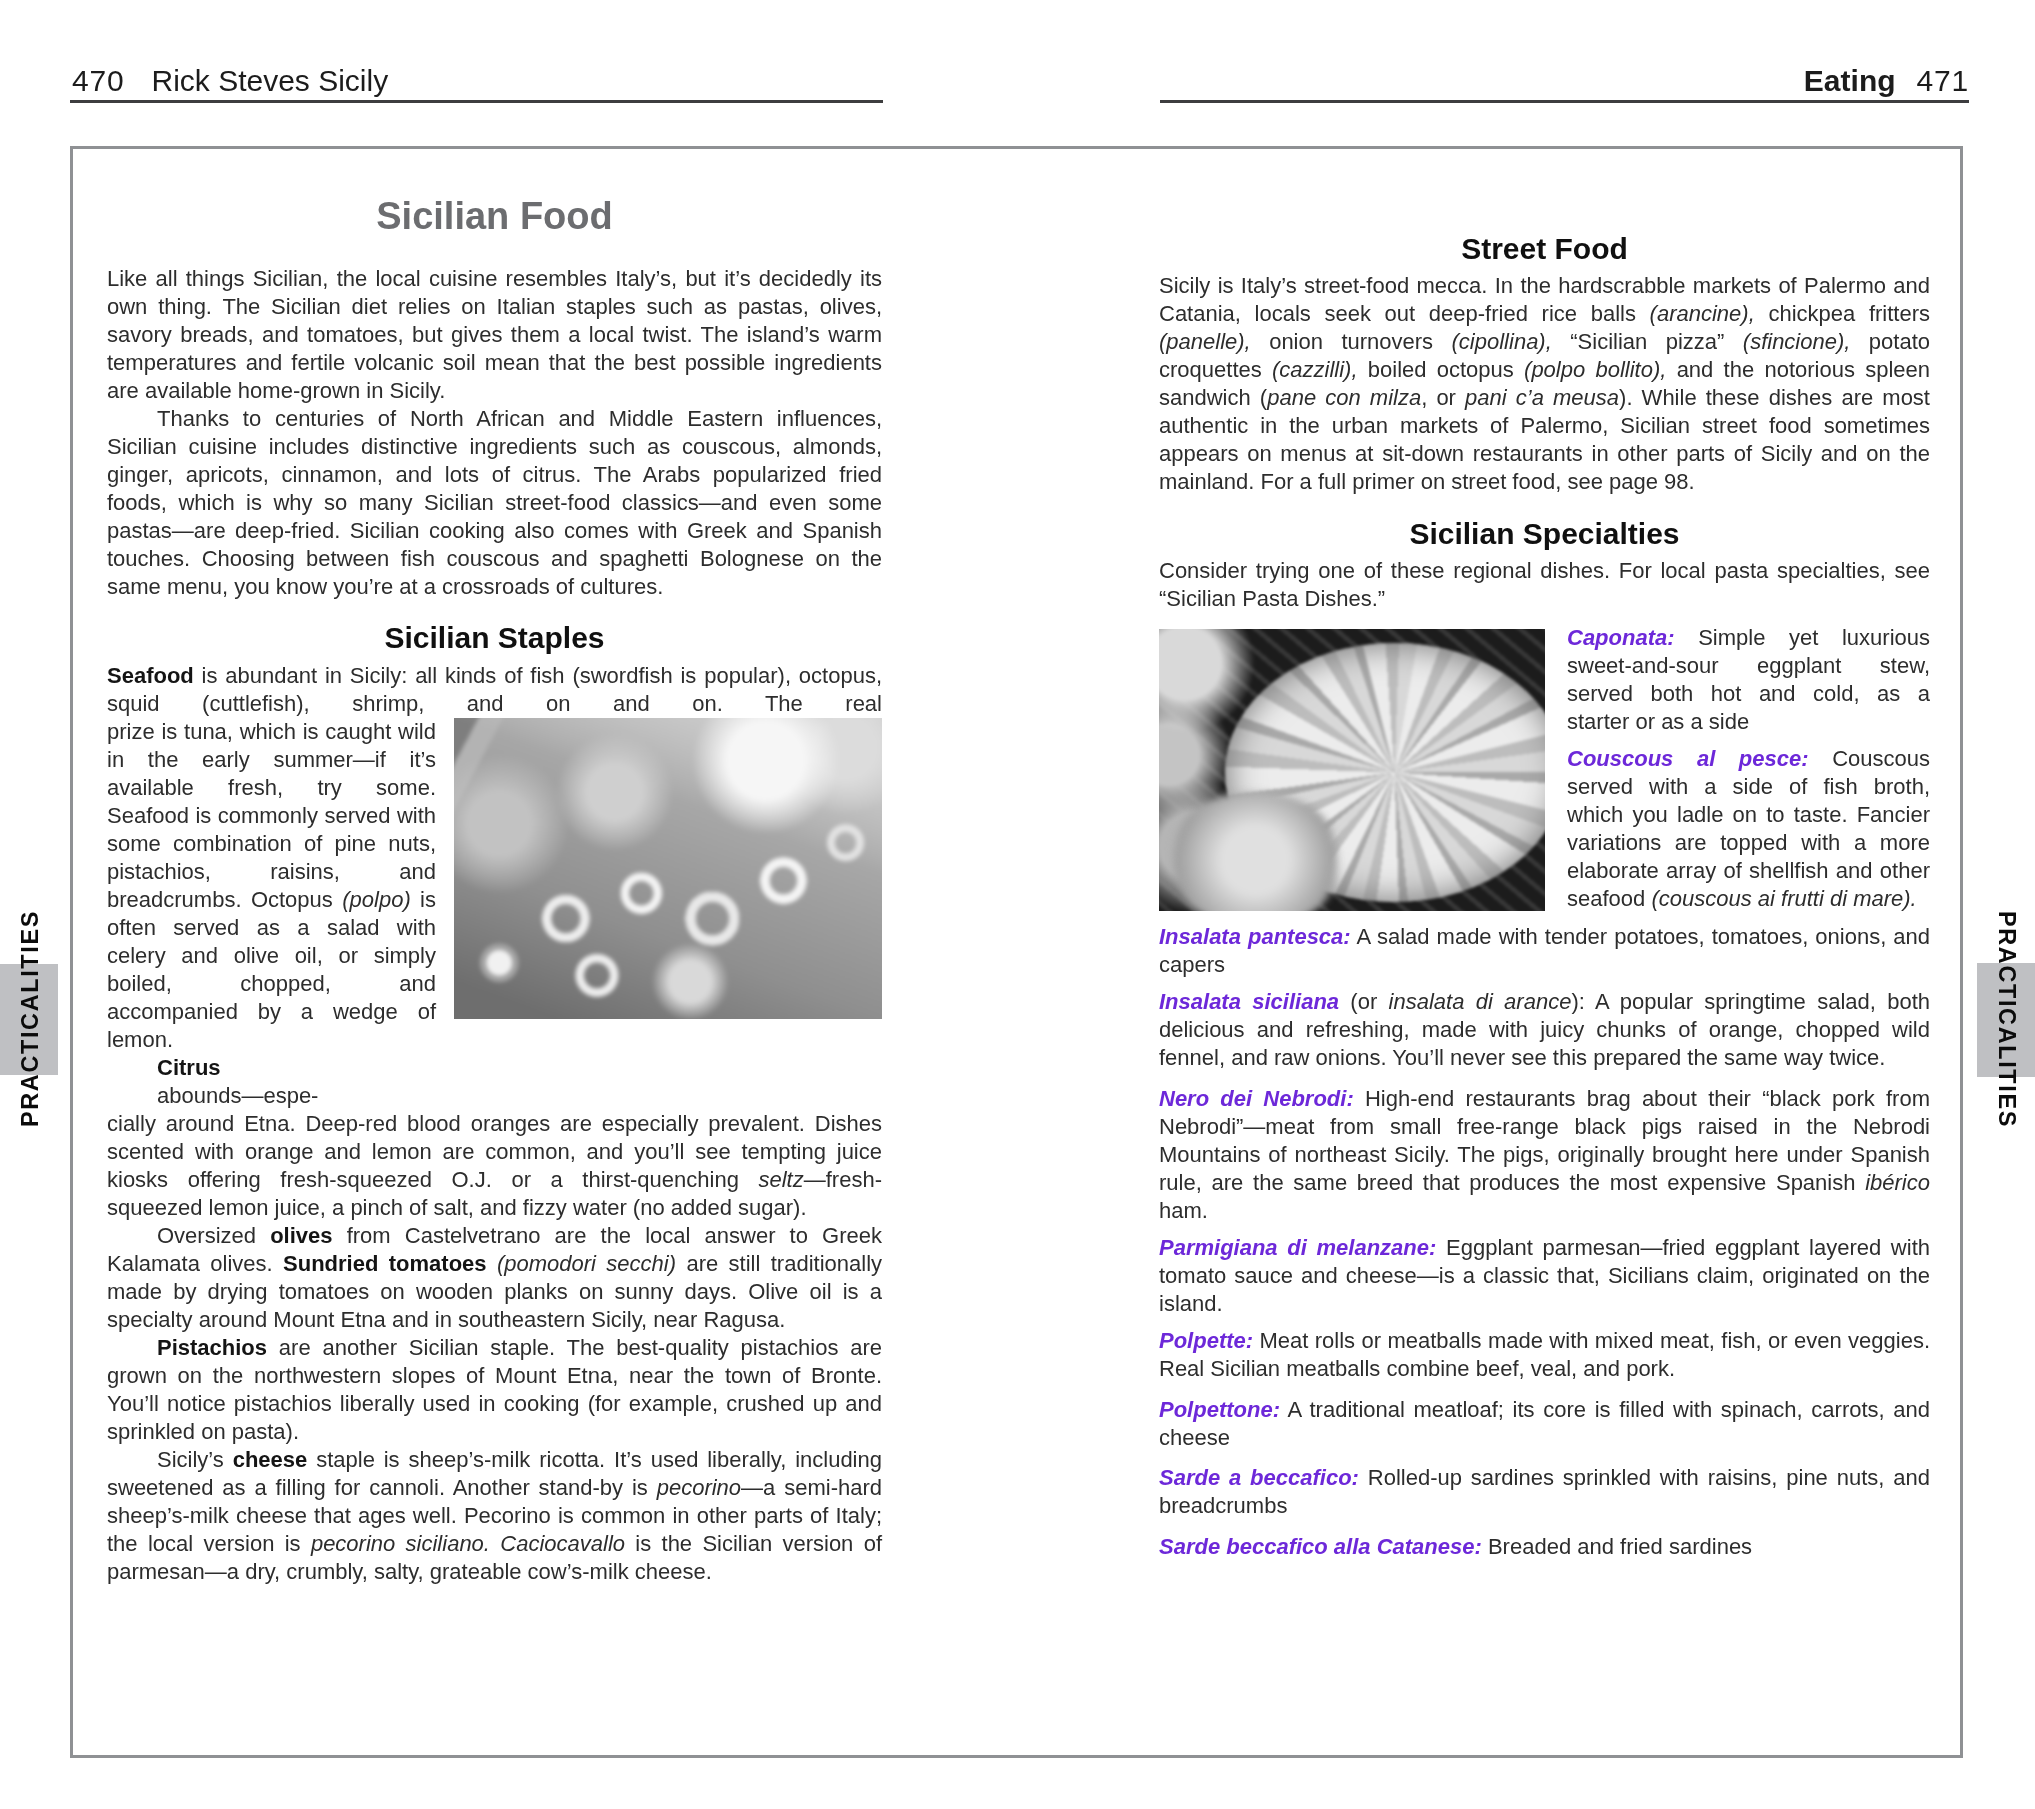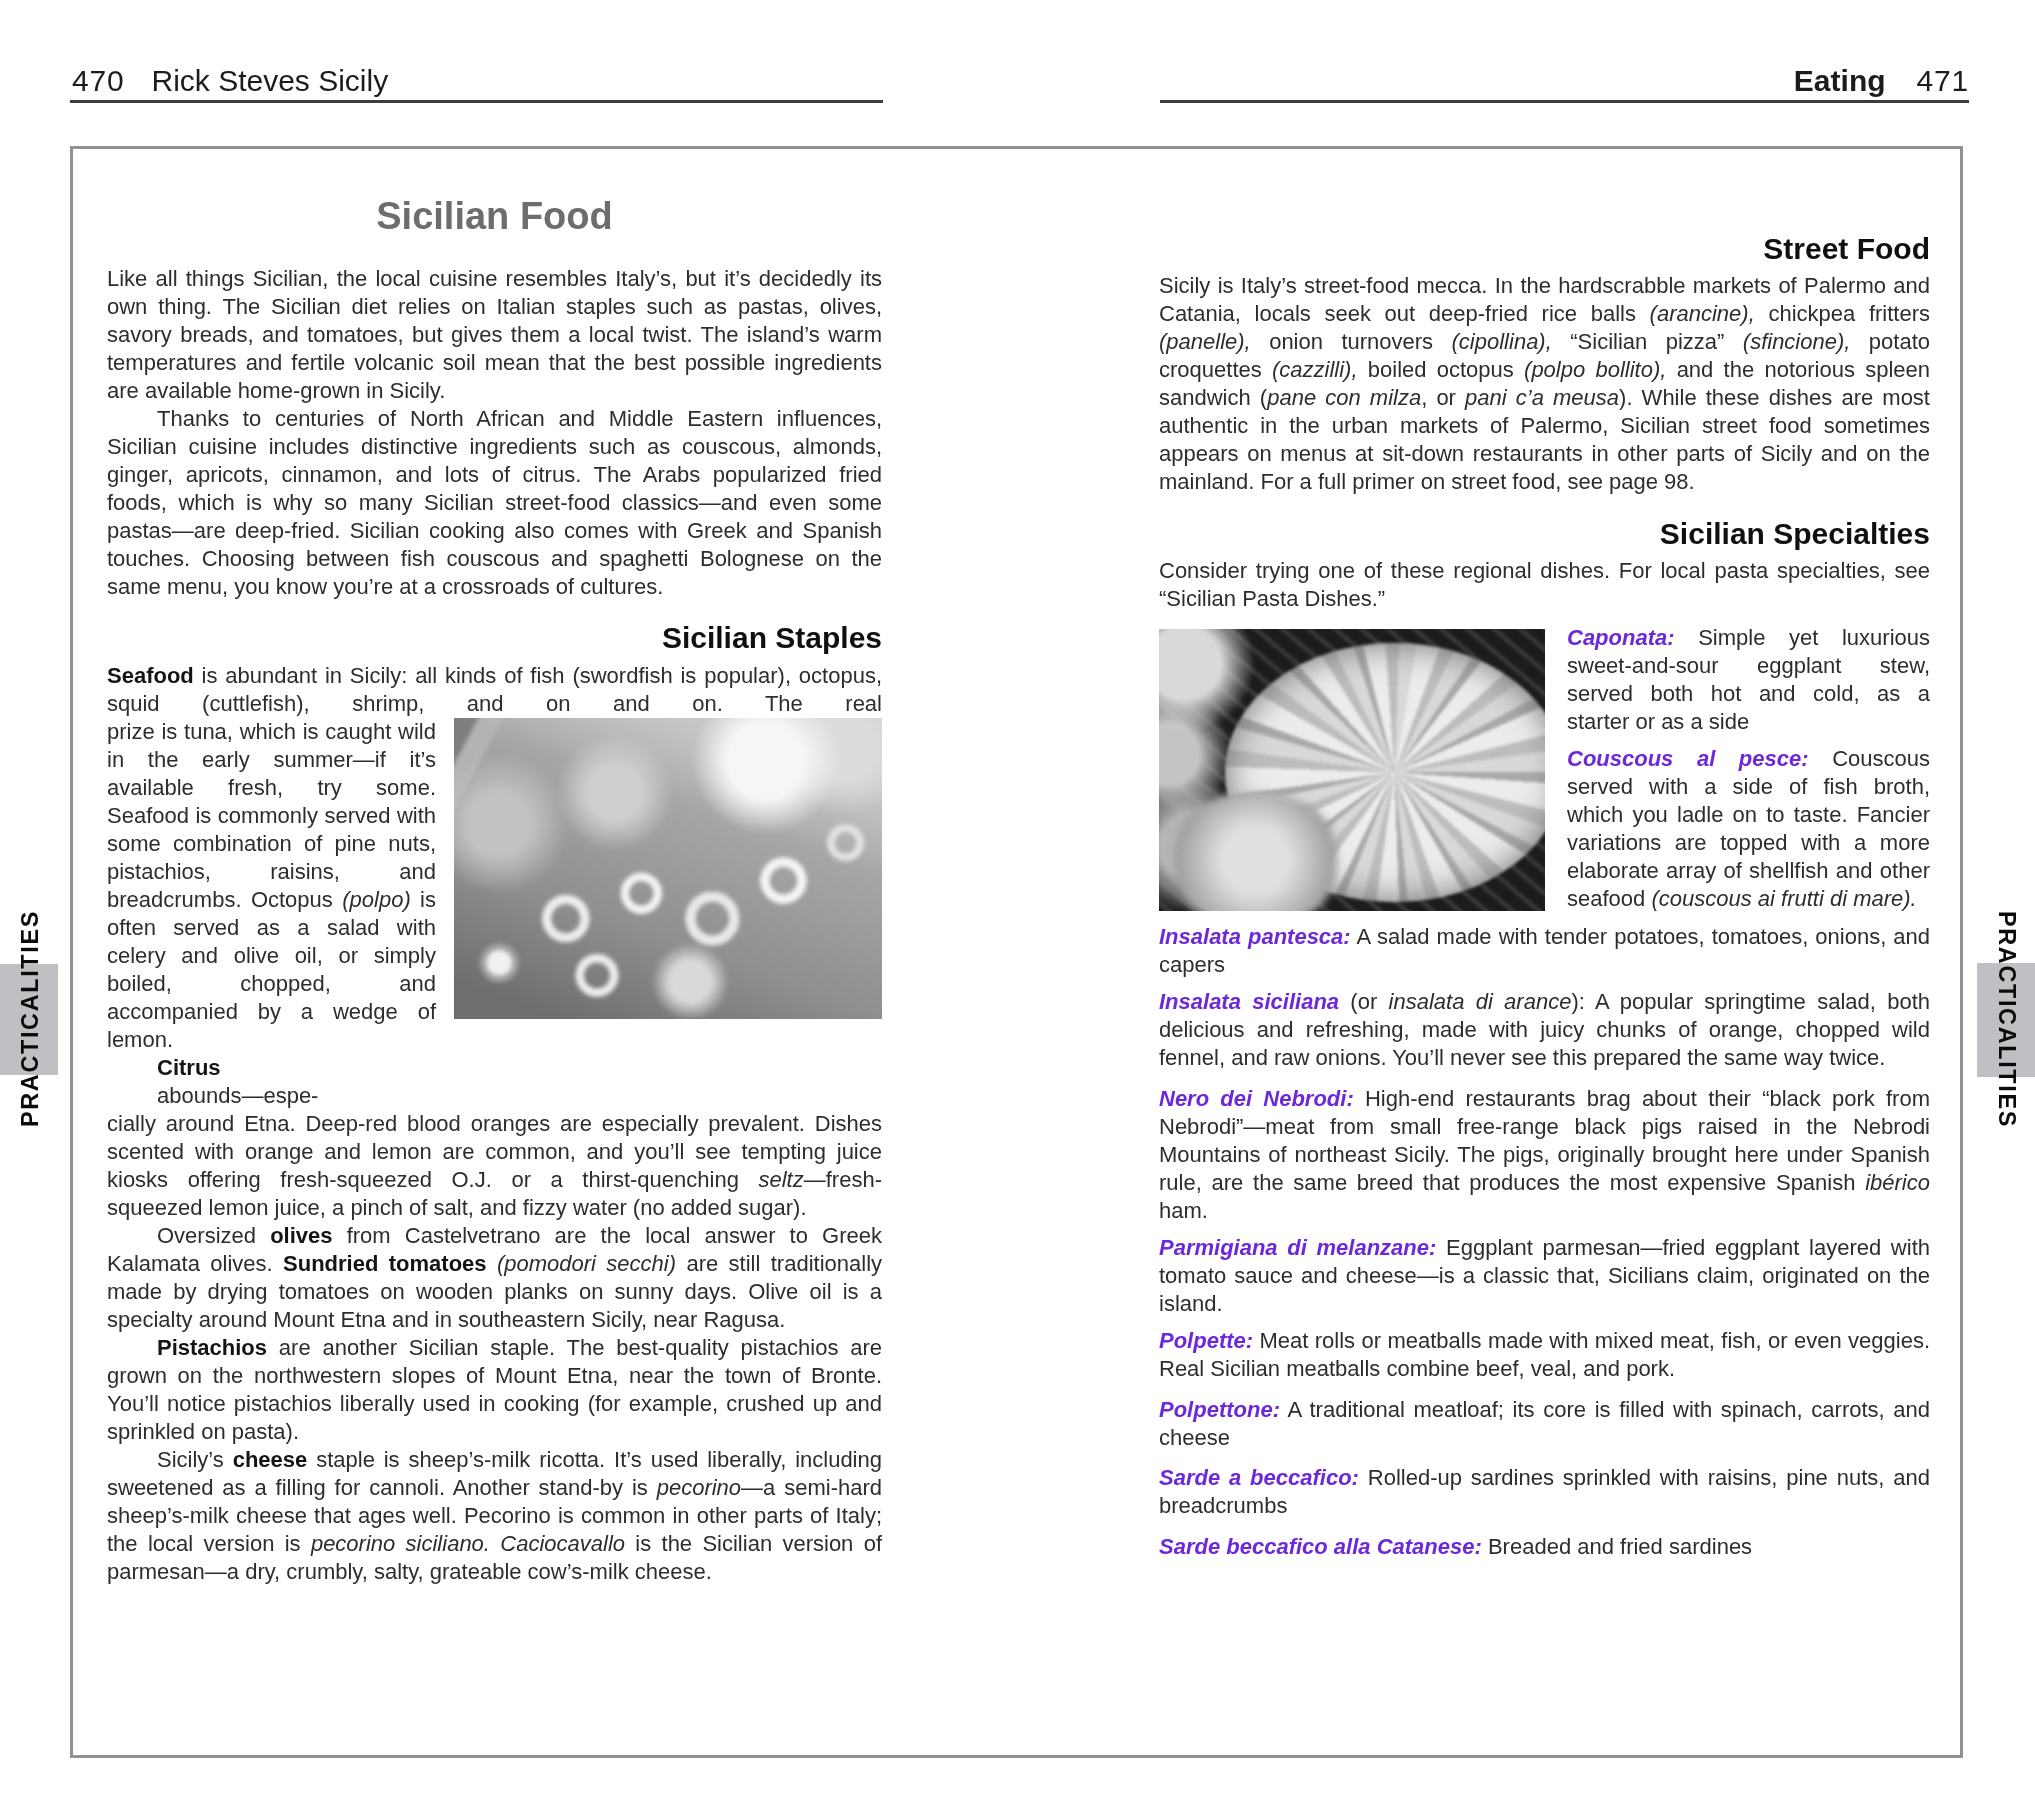--- a/index.html
+++ b/index.html
@@ -6,34 +6,34 @@
   body{
     width:2035px;height:1809px;position:relative;background:#ffffff;
     font-family:"Liberation Sans",sans-serif;color:#2d2d2d;
   }
   
   .hdr{position:absolute;top:64px;font-size:30px;line-height:33px;color:#1c1c1c;}
   .hdr-left{left:72px;}
   .hdr-right{left:1160px;width:809px;text-align:right;}
   .hdr .pgnum{letter-spacing:0.8px;}
   .hdr-left .booktitle{margin-left:27px;}
-  .hdr-right .secttitle{font-weight:bold;margin-right:31px;}
+  .hdr-right .secttitle{font-weight:bold;margin-right:21px;}
   .rule{position:absolute;top:100px;height:3.1px;background:#3d3d3f;}
   .rule-left{left:70px;width:813px;}
   .rule-right{left:1160px;width:809px;}
 
   
   .box{position:absolute;left:70px;top:146px;width:1887px;height:1606px;border:3.9px solid #8f9194;background:#fff;}
 
   
   .col{position:absolute;font-size:22px;line-height:28px;text-align:justify;color:#2d2d2d;}
   .col-left{left:107px;top:194px;width:775px;}
   .col-right{left:1159px;top:232px;width:771px;}
   h1.title{font-size:38px;line-height:44px;font-weight:bold;color:#6c6d70;text-align:center;margin:0 0 27px 0;}
-  h2.sect{font-size:30px;line-height:34px;font-weight:bold;color:#101010;text-align:right;margin:20.4px 0 6.3px 0;}
+  h2.sect{font-size:30px;line-height:34px;font-weight:bold;color:#101010;text-align:center;margin:20.4px 0 6.3px 0;}
   h2.first{margin-top:0;}
   p{margin:0;}
   p.ind{text-indent:50px;}
   .justify-last{text-align-last:justify;}
   b.lead{font-weight:bold;color:#141414;}
   .bi{font-weight:bold;font-style:italic;color:#6d28d9;}
   i{font-style:italic;}
 
   
   .row{display:flex;align-items:flex-start;}

